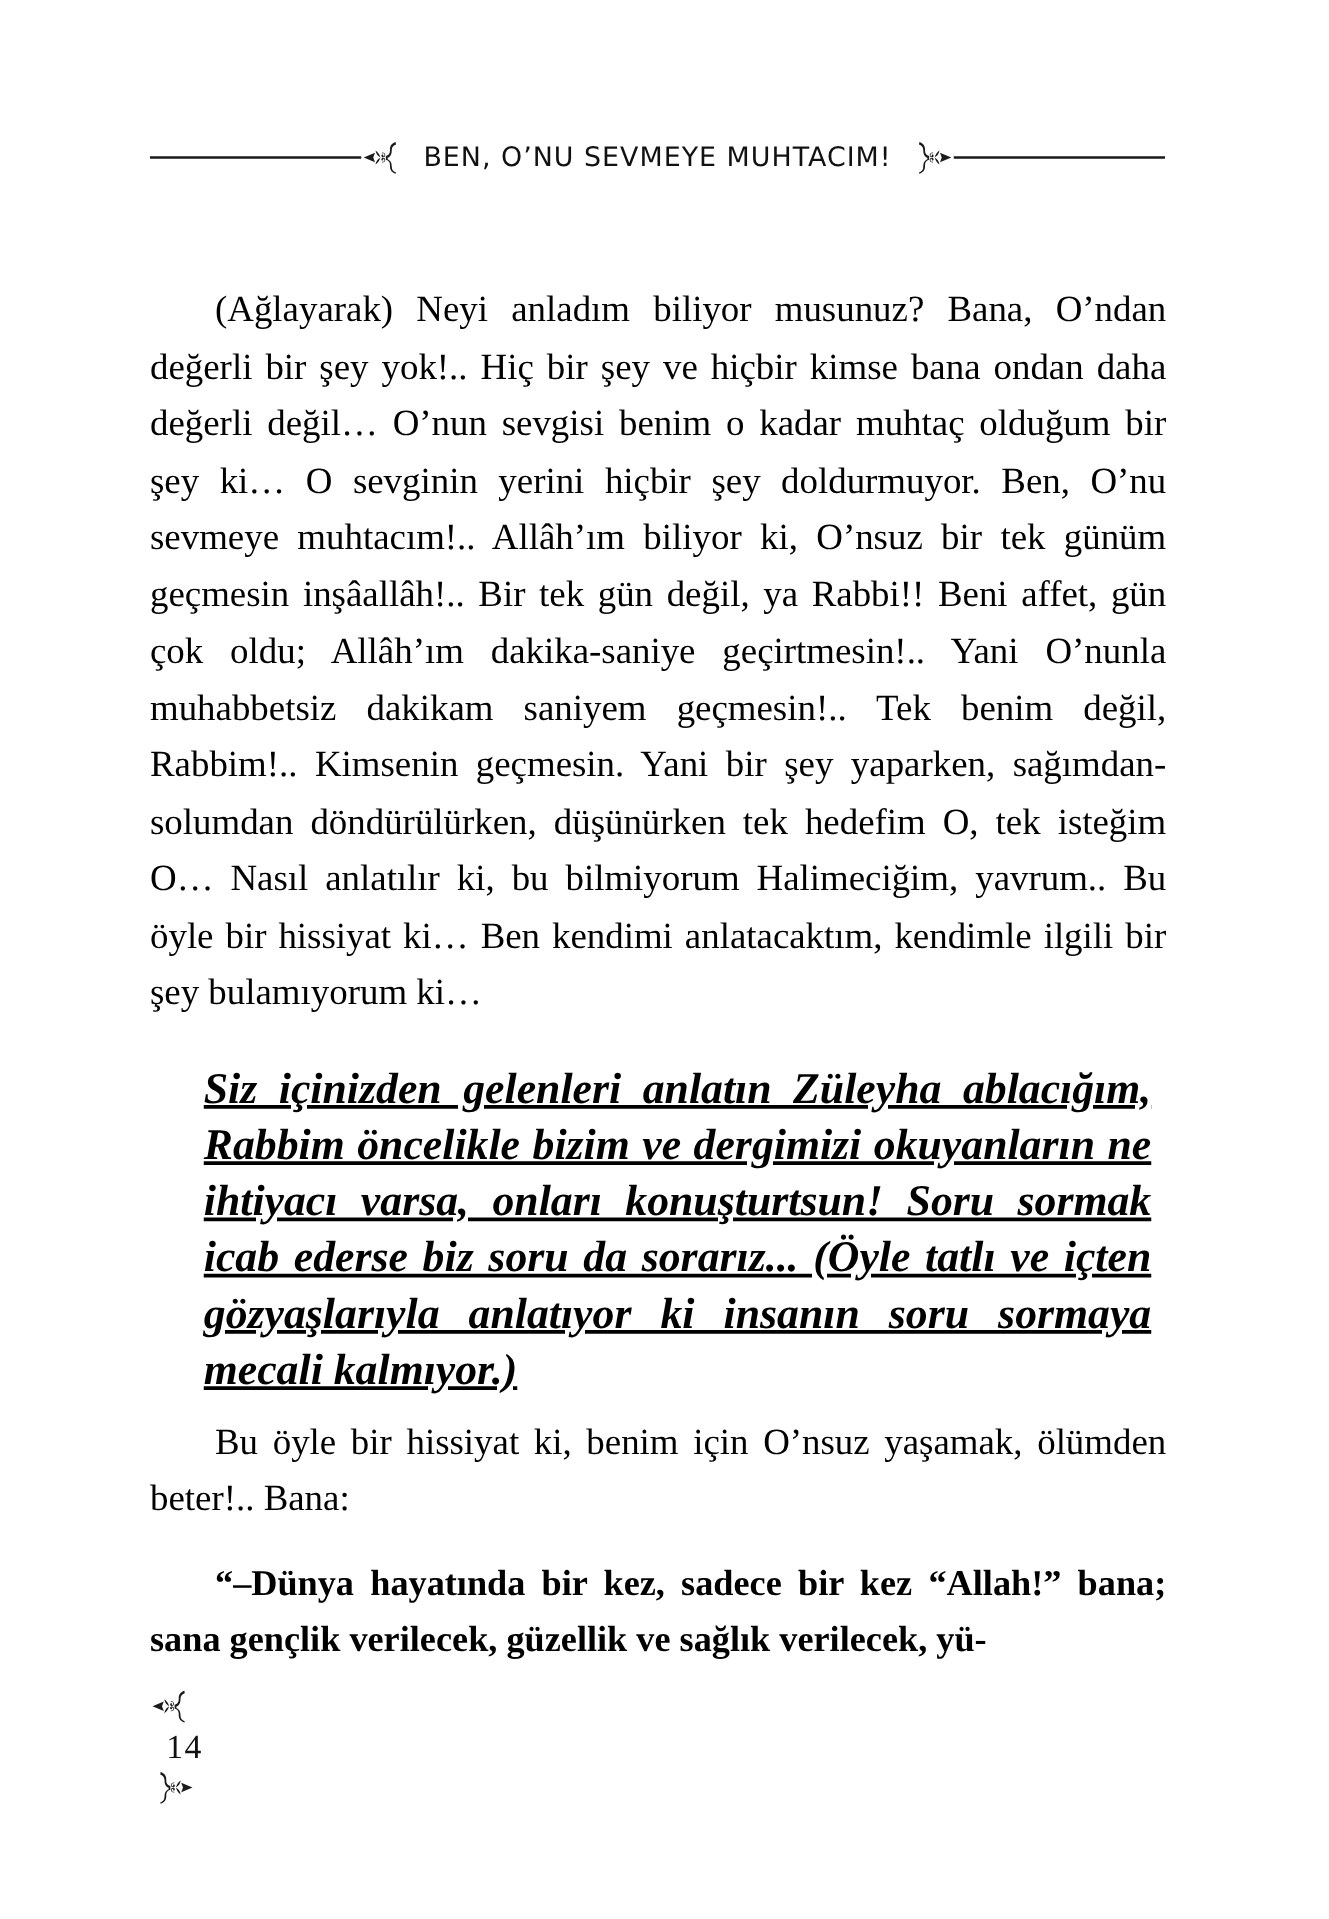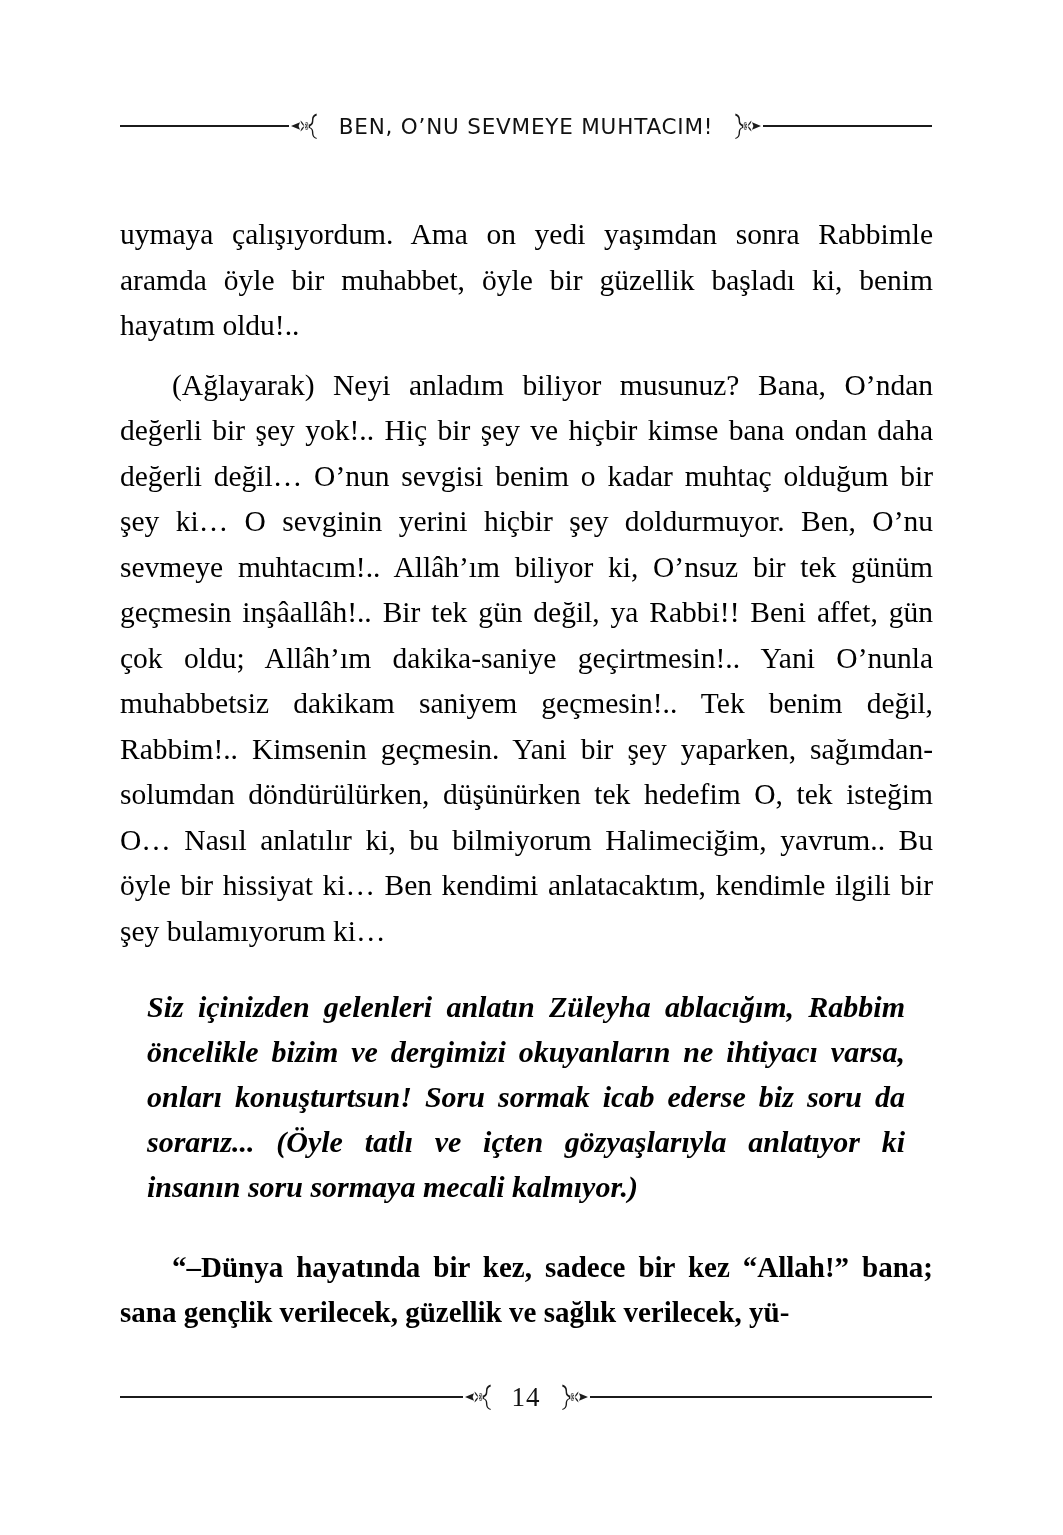--- a/index.html
+++ b/index.html
@@ -84,25 +84,26 @@
   p.body {
     font-weight: 400;
   }
   p.indent {
     text-indent: 52px;
   }
 
   p.quote-bi {
     font-weight: 700;
     font-style: italic;
-    font-size: 30px;
+    font-size: 35px;
     line-height: 45px;
-    margin-left: 27px;
+    margin-left: 43px;
     width: 758px;
     text-align: justify;
+    text-decoration: underline;
   }
   p.quote-b {
     font-weight: 700;
     font-style: normal;
     font-size: 29px;
     line-height: 45px;
     text-align: justify;
     text-indent: 52px;
   }
 
@@ -111,22 +112,23 @@
   .spacer-sm { height: 14px; }
 
   
   .footer {
     position: absolute;
     left: 120px;
     top: 1375px;
     width: 812px;
     height: 44px;
     display: flex;
-    align-items: center;
+    align-items: flex-start;
     justify-content: center;
+    flex-direction: column;
   }
   .folio {
     font-family: "Liberation Serif", "DejaVu Serif", serif;
     font-size: 27px;
     letter-spacing: 1px;
     padding: 0 13px;
     color: #111111;
     white-space: nowrap;
   }
 </style>
@@ -160,32 +162,32 @@
           <path d="M16.6 21.0 c1.5 0.2 2.6-0.8 2.6-2.0 c0-1.1-0.8-1.8-1.7-1.8 c-0.8 0-1.4 0.5-1.4 1.2 c0 0.6 0.4 1.0 0.9 1.0 c0.4 0 0.7-0.3 0.7-0.6 c0-0.3-0.2-0.5-0.5-0.5 c0.2-0.3 0.6-0.4 0.9-0.2 c0.4 0.2 0.6 0.7 0.5 1.2 c-0.2 0.8-1.0 1.2-1.9 1.0z"></path>
           <path d="M27.5 4.5 c-3.2 1.0-4.4 3.0-4.5 5.6 c-0.1 2.0 0.1 3.4-1.3 4.6 c-0.6 0.5-1.3 0.8-2.0 1.0 l0 1.5 l0 1.5 c0.7 0.2 1.4 0.5 2.0 1.0 c1.4 1.2 1.2 2.6 1.3 4.6 c0.1 2.6 1.3 4.6 4.5 5.6 l0.3-0.9 c-2.5-0.9-3.3-2.3-3.4-4.6 c-0.1-2.2-0.2-3.8-1.8-5.1 c-0.5-0.4-1.0-0.7-1.5-0.9 l0-0.6 l0-0.6 c0.5-0.2 1.0-0.5 1.5-0.9 c1.6-1.3 1.7-2.9 1.8-5.1 c0.1-2.3 0.9-3.7 3.4-4.6z"></path>
         </g>
       </svg>
     </span>
     <span class="rule"></span>
   </div>
 
   <div class="content">
 
-    <p class="body">uymaya çalışıyordum. Ama on yedi yaşımdan sonra Rabbimle aramda öyle bir muhabbet, öyle bir güzellik başladı ki, benim hayatım oldu!..</p>
 
     <div class="spacer-sm"></div>
 
     <p class="body indent">(Ağlayarak) Neyi anladım biliyor musunuz? Bana, O’ndan değerli bir şey yok!.. Hiç bir şey ve hiçbir kimse bana ondan daha değerli değil… O’nun sevgisi benim o kadar muhtaç olduğum bir şey ki… O sevginin yerini hiçbir şey doldurmuyor. Ben, O’nu sevmeye muhtacım!.. Allâh’ım biliyor ki, O’nsuz bir tek günüm geçmesin inşâallâh!.. Bir tek gün değil, ya Rabbi!! Beni affet, gün çok oldu; Allâh’ım dakika-saniye geçirtmesin!.. Yani O’nunla muhabbetsiz dakikam saniyem geçmesin!.. Tek benim değil, Rabbim!.. Kimsenin geçmesin. Yani bir şey yaparken, sağımdan-solumdan döndürülürken, düşünürken tek hedefim O, tek isteğim O… Nasıl anlatılır ki, bu bilmiyorum Halimeciğim, yavrum.. Bu öyle bir hissiyat ki… Ben kendimi anlatacaktım, kendimle ilgili bir şey bulamıyorum ki…</p>
 
     <div class="spacer-lg"></div>
 
     <p class="quote-bi">Siz içinizden gelenleri anlatın Züleyha ablacığım, Rabbim öncelikle bizim ve dergimizi okuyanların ne ihtiyacı varsa, onları konuşturtsun! Soru sormak icab ederse biz soru da sorarız... (Öyle tatlı ve içten gözyaşlarıyla anlatıyor ki insanın soru sormaya mecali kalmıyor.)</p>
 
     <div class="spacer-sm"></div>
 
+    <p class="body indent">Bu öyle bir hissiyat ki, benim için O’nsuz yaşamak, ölümden beter!.. Bana:</p>
 
     <div class="spacer-md"></div>
 
     <p class="quote-b">“–Dünya hayatında bir kez, sadece bir kez “Allah!” bana; sana gençlik verilecek, güzellik ve sağlık verilecek, yü-</p>
 
   </div>
 
   <div class="footer">
     <span class="rule"></span>
     <span class="orn orn-left">

